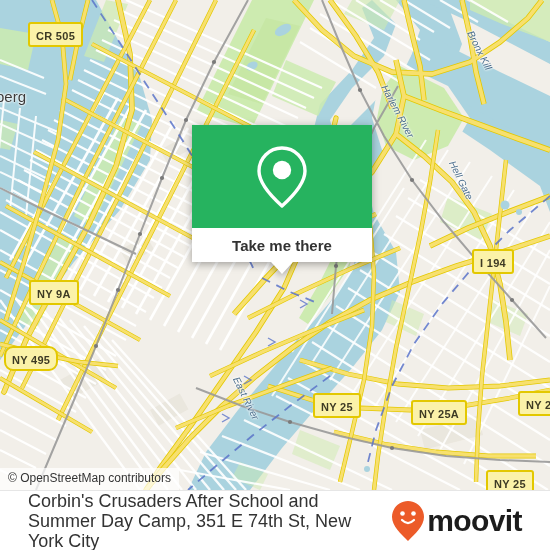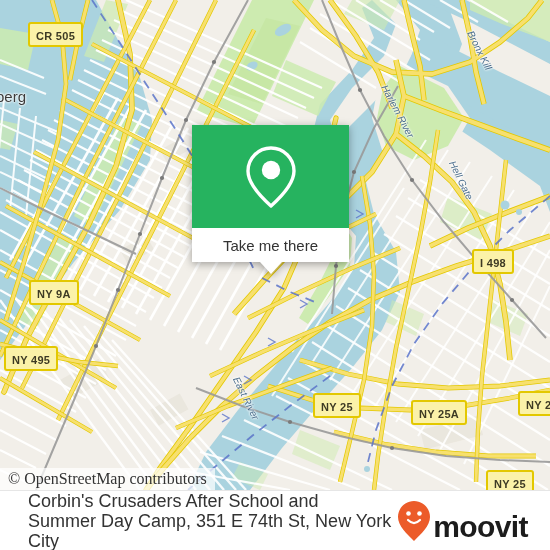--- a/index.html
+++ b/index.html
@@ -46,31 +46,31 @@
     font-size:15px;
     white-space:nowrap;
     text-shadow:0 0 2px #fff,0 0 2px #fff,0 0 3px #fff;
   }
 
   
   #attrib{
     position:absolute;left:0;bottom:0;
     background:rgba(255,255,255,.72);
     color:#333;
-    font-size:16px;
+    font-size:12px;
     padding:3px 8px 4px 8px;
     white-space:nowrap;
     line-height:15px;
-    font-family:Liberation Serif, serif;
   }
 
   
   #popup{
-    position:absolute;left:192px;top:125px;width:157px;
+    position:absolute;left:192px;top:125px;width:180px;
     filter:drop-shadow(0 2px 4px rgba(0,0,0,.35));
+    font-weight:bold;
   }
   #popup-head{
     height:103px;background:#26b35f;
     display:flex;align-items:center;justify-content:center;
   }
   #popup-foot{
     height:34px;background:#ffffff;
     display:flex;align-items:center;justify-content:center;
   }
   #popup-foot-label{
@@ -93,22 +93,22 @@
   }
   #caption-text{
     flex:1 1 auto;
     padding:0 6px 0 28px;
     color:#333333;
     font-size:18px;
     line-height:20px;
   }
   #brand{
     flex:0 0 auto;
-    display:flex;align-items:flex-end;
-    padding-right:22px;
+    display:flex;align-items:center;
+    padding-right:28px;
   }
   #brand-word{
     color:#1c1c1c;font-size:30px;font-weight:bold;
     letter-spacing:-.6px;line-height:30px;
     margin-left:2px;
   }
 </style>
 </head>
 <body>
 
@@ -498,22 +498,22 @@
 
     <div class="wlabel" style="left:384px;top:80px;transform:rotate(62deg);">Harlem River</div>
     <div class="wlabel" style="left:470px;top:26px;transform:rotate(63deg);">Bronx Kill</div>
     <div class="wlabel" style="left:452px;top:156px;transform:rotate(64deg);">Hell Gate</div>
     <div class="wlabel" style="left:236px;top:372px;transform:rotate(64deg);">East River</div>
 
     <div class="placelabel" style="left:-4px;top:88px;">berg</div>
 
     <div class="shield" style="left:28px;top:22px;">CR 505</div>
     <div class="shield" style="left:29px;top:280px;">NY 9A</div>
-    <div class="shield" style="left:4px;top:346px;">NY 495</div>
-    <div class="shield" style="left:472px;top:249px;">I 498</div>
+    <div class="shield" style="left:4px;top:346px;border-radius:9px;">NY 495</div>
+    <div class="shield" style="left:472px;top:249px;">I 194</div>
     <div class="shield" style="left:313px;top:393px;">NY 25</div>
     <div class="shield" style="left:411px;top:400px;">NY 25A</div>
     <div class="shield" style="left:518px;top:391px;">NY 25</div>
     <div class="shield" style="left:486px;top:470px;">NY 25</div>
 
     <div id="popup">
       <div id="popup-head">
         <svg width="56" height="66" viewBox="0 0 56 66">
           <path d="M28 4 C15.3 4 5 14.3 5 27 C5 39 18 53 28 62 C38 53 51 39 51 27 C51 14.3 40.7 4 28 4 Z" fill="none" stroke="#ffffff" stroke-width="3.4" stroke-linejoin="round"></path>
           <circle cx="28" cy="26" r="9.2" fill="#ffffff"></circle>

